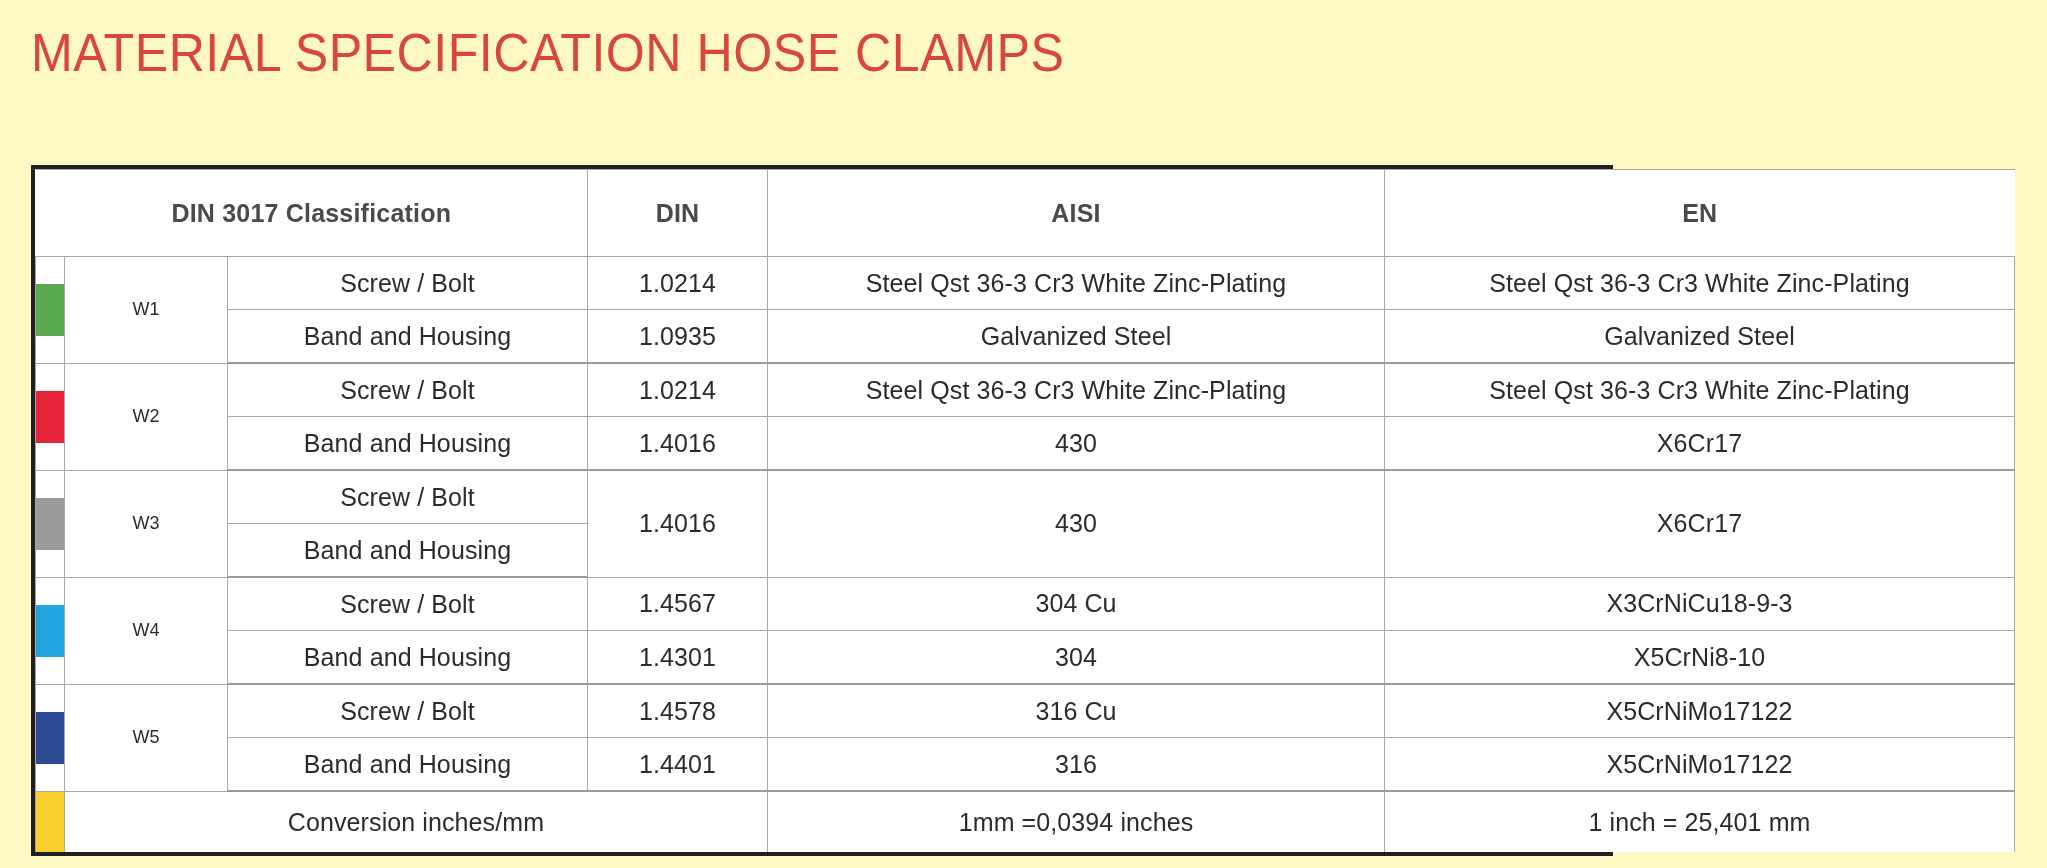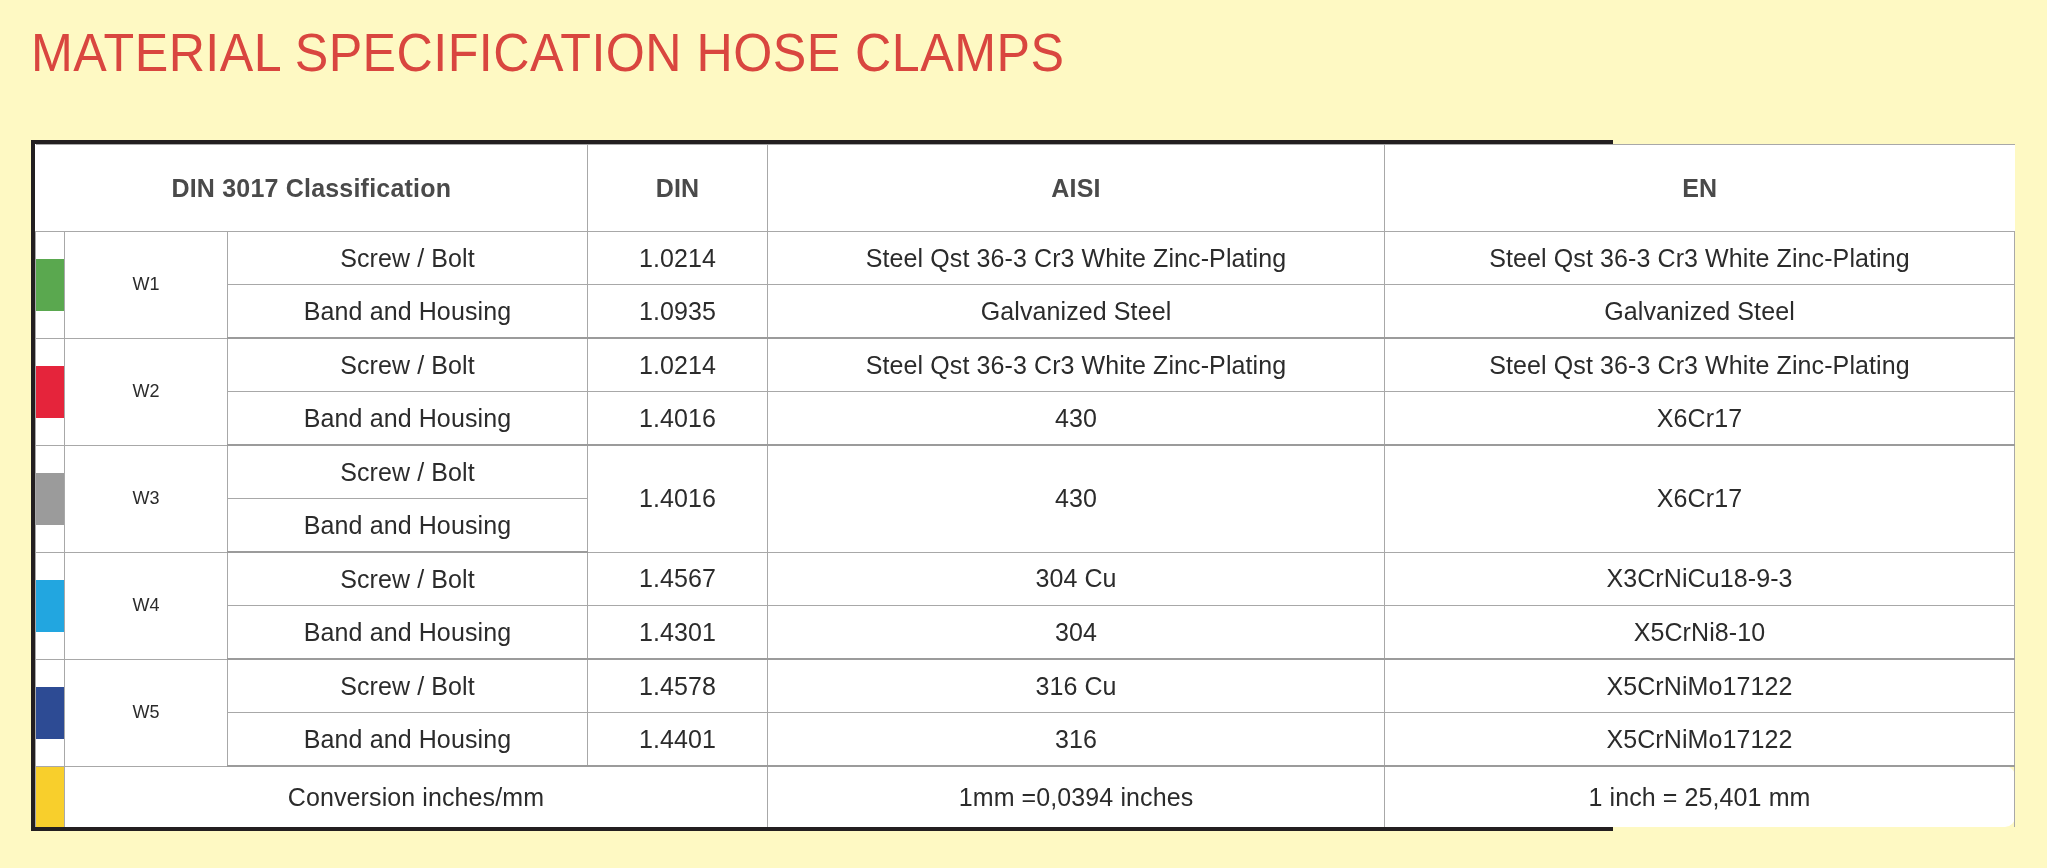--- a/index.html
+++ b/index.html
@@ -33,21 +33,21 @@
     color: #d9463f;
     white-space: nowrap;
     transform: scaleX(0.93);
     transform-origin: left top;
   }
 
   
   .table-wrap {
     position: absolute;
     left: 31px;
-    top: 140px;
+    top: 165px;
     width: 1582px;
     border: 4px solid #231f20;
     box-sizing: border-box;
     background: #ffffff;
   }
 
   table.spec-table {
     border-collapse: collapse;
     width: 100%;
     table-layout: fixed;
@@ -114,21 +114,20 @@
 
   
   tr.group-end > td { border-bottom: 2px solid #9b9b9b; }
 
   td.last-col { border-right: none; }
 
   
   tr.conv-row td {
     height: 60px;
     border-bottom: none;
-    border-radius: 10px;
   }
   tr.conv-row td.swatch { border-bottom: none; }
 </style>
 </head>
 <body>
 
 <div class="page">
 
   <div class="page-title">MATERIAL SPECIFICATION HOSE CLAMPS</div>
 

